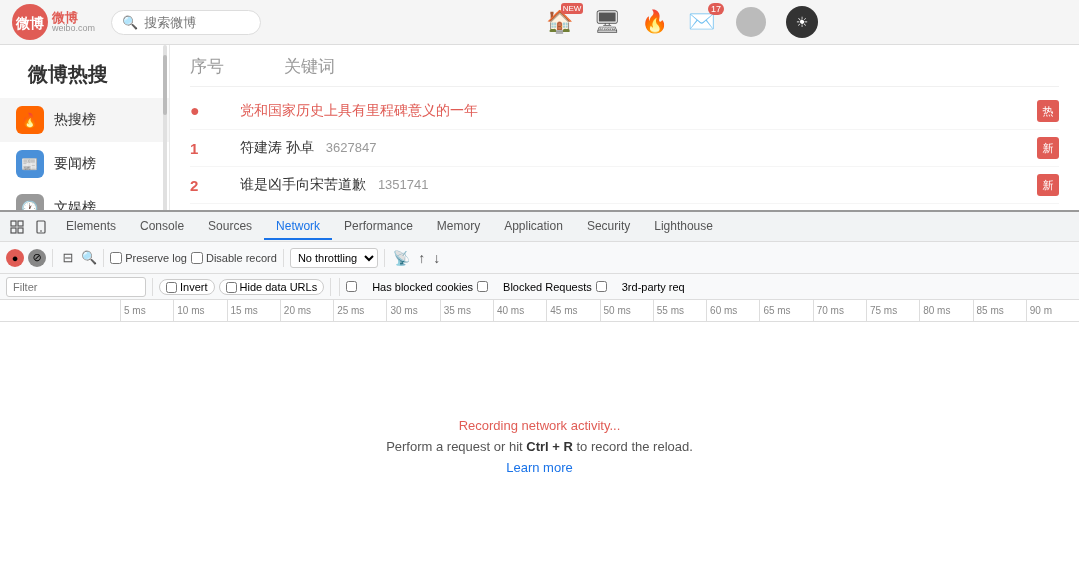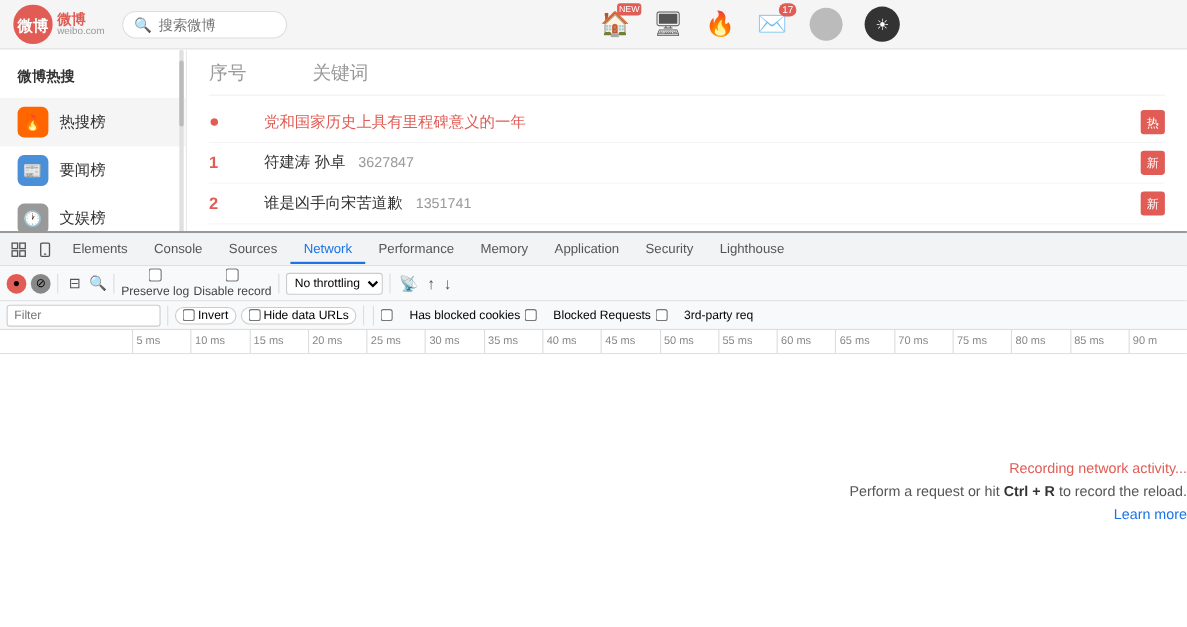--- a/index.html
+++ b/index.html
@@ -100,24 +100,25 @@
     
     .sidebar-dropdown {
       width: 170px;
       background: #fff;
       border-right: 1px solid #e8e8e8;
       padding: 10px 0;
       flex-shrink: 0;
       overflow: hidden;
     }
     .dropdown-title {
-      font-size: 13px;
+      font-size: 20px;
       font-weight: bold;
       color: #333;
       padding: 6px 16px 10px;
+      margin-left: 12px;
     }
     .dropdown-item {
       display: flex;
       align-items: center;
       padding: 8px 16px;
       cursor: pointer;
       gap: 10px;
       font-size: 14px;
       color: #333;
     }
@@ -289,21 +290,20 @@
       cursor: pointer;
     }
     .nt-checkbox-label {
       display: flex;
       align-items: center;
       gap: 3px;
       font-size: 11px;
       color: #444;
       cursor: pointer;
       white-space: nowrap;
-      flex-direction: column;
     }
     .nt-checkbox-label input { width: 12px; height: 12px; }
     .nt-select {
       font-size: 11px;
       border: 1px solid #ccc;
       background: #fff;
       padding: 1px 3px;
       border-radius: 3px;
       height: 20px;
       cursor: pointer;
@@ -340,21 +340,21 @@
       border-radius: 3px;
     }
     .filter-chip {
       font-size: 11px;
       padding: 1px 6px;
       border: 1px solid #ccc;
       background: #fff;
       border-radius: 10px;
       cursor: pointer;
       display: flex;
-      align-items: flex-start;
+      align-items: flex-end;
       gap: 3px;
       white-space: nowrap;
     }
     .filter-chip input { width: 11px; height: 11px; }
     .type-chips {
       display: flex;
       gap: 2px;
     }
     .type-chip {
       font-size: 11px;
@@ -403,21 +403,21 @@
       display: flex;
       align-items: center;
     }
 
     
     .network-content {
       flex: 1;
       background: #fff;
       display: flex;
       flex-direction: column;
-      align-items: flex-end;
+      align-items: center;
       justify-content: center;
       text-align: center;
     }
     .recording-text {
       font-size: 13px;
       color: #e05c55;
       margin-bottom: 6px;
     }
     .hint-text {
       font-size: 13px;

